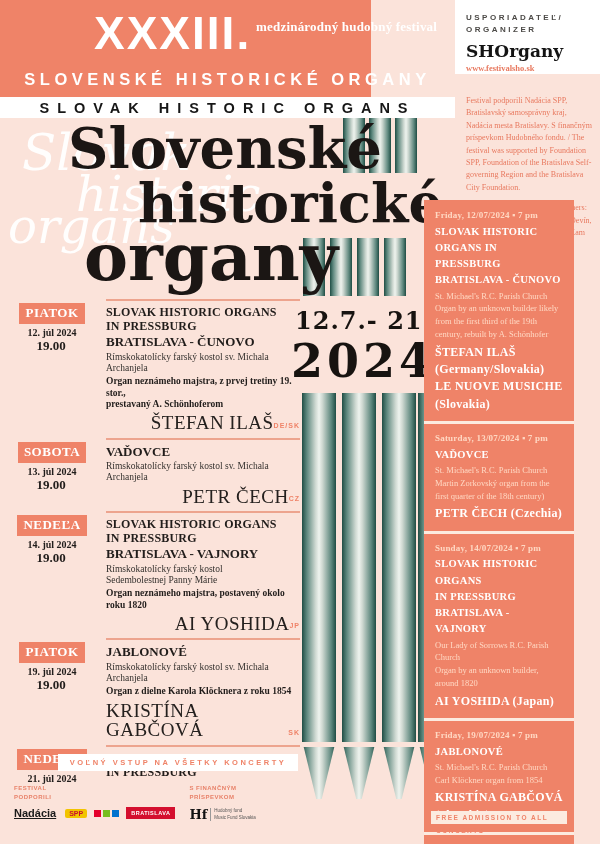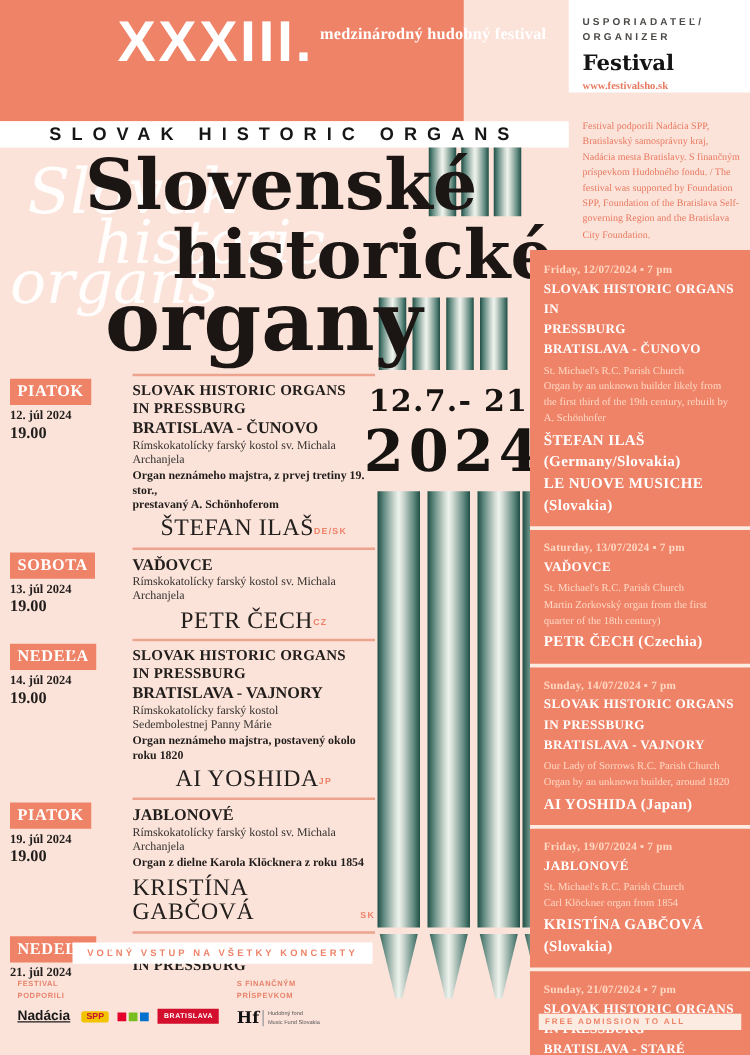--- a/index.html
+++ b/index.html
@@ -64,41 +64,41 @@
   .pipe{top:393px;width:34px;height:349px;}
   .p1{left:302px;} .p2{left:342px;} .p3{left:382px;} .p4{left:418px;}
   .foot{position:absolute;top:747px;width:34px;height:52px;
     background:linear-gradient(to right,#1f4d44 0%,#5d877d 14%,#cfd9d2 40%,#eef3ee 50%,#cfd9d2 60%,#5d877d 86%,#1f4d44 100%);
     clip-path:polygon(5% 0,95% 0,58% 100%,42% 100%);}
   .f1{left:302px;} .f2{left:342px;} .f3{left:382px;} .f4{left:418px;}
 
   
   .levents{position:absolute;left:8px;top:299px;width:292px;}
   .ev{display:flex;margin-bottom:5px;}
-  .ev-l{width:88px;flex:none;text-align:left;padding-top:4px;}
+  .ev-l{width:88px;flex:none;text-align:center;padding-top:4px;}
   .day{display:inline-block;background:var(--salmon);color:#fff;
     font:700 13px "Liberation Serif",serif;letter-spacing:.5px;padding:2px 6px 3px;margin-bottom:3px;}
   .date{font:700 10px "Liberation Serif",serif;color:var(--ink);}
   .time{font:700 13px "Liberation Serif",serif;color:var(--ink);padding-right:2px;}
   .ev-r{flex:1;margin-left:10px;}
   .lsep{height:2px;background:#eda48e;margin-bottom:4px;}
   .ev-title{font:700 12px "Liberation Serif",serif;line-height:1.18;letter-spacing:.2px;color:var(--ink);}
   .ev-city{font:700 13px "Liberation Serif",serif;line-height:1.25;margin-top:1px;color:var(--ink);}
   .ev-venue{font:400 9.5px "Liberation Serif",serif;line-height:1.2;margin-top:1px;color:#33302d;}
   .ev-organ{font:700 9.5px "Liberation Serif",serif;line-height:1.18;margin-top:2px;color:var(--ink);}
-  .perf{display:flex;justify-content:center;align-items:flex-end;margin-top:3px;}
+  .perf{display:flex;justify-content:flex-end;align-items:flex-end;margin-top:3px;}
   .perf-name{font:400 19px "Liberation Serif",serif;letter-spacing:.5px;line-height:1.03;color:#24201e;}
   .perf-code{font:700 7px "Liberation Sans",sans-serif;color:var(--salmon);letter-spacing:1px;padding-bottom:4px;}
 
   .free-sk{position:absolute;left:58px;top:754px;width:240px;height:17px;background:#fff;
     display:flex;align-items:center;justify-content:center;
     font:700 7.5px "Liberation Sans",sans-serif;color:var(--salmon);letter-spacing:2.5px;}
 
   
-  .rcol{position:absolute;left:424px;top:200px;width:176px;height:644px;background:var(--salmon);
+  .rcol{position:absolute;left:424px;top:200px;width:150px;height:644px;background:var(--salmon);
     padding:9px 11px 40px;color:#fff;}
   .rdate{font:700 9px "Liberation Serif",serif;color:var(--rpale);letter-spacing:.2px;line-height:1.4;}
   .rhead{font:700 10.5px "Liberation Serif",serif;line-height:1.55;letter-spacing:.3px;margin-top:2px;}
   .rdet{font:400 8.5px "Liberation Serif",serif;color:var(--rpale);line-height:1.5;margin-top:1px;}
   .rart{font:700 12px "Liberation Serif",serif;line-height:1.45;letter-spacing:.3px;margin-top:3px;}
   .rsep{height:3px;background:var(--pale-bar);margin:8px -11px;}
   .free-en{position:absolute;left:7px;right:7px;bottom:20px;height:13px;background:var(--pale-bar);
     font:700 6.5px "Liberation Sans",sans-serif;color:var(--salmon);letter-spacing:1.5px;
     line-height:13px;padding-left:5px;}
 
@@ -129,30 +129,31 @@
 </head>
 <body>
 
 <div id="poster">
 
   <header class="band">
     <div class="edition">XXXIII.</div>
     <div class="fest-sub">
       <div class="sub-sk">medzinárodný hudobný festival</div>
     </div>
+    <div class="title-sk-caps">SLOVENSKÉ HISTORICKÉ ORGANY</div>
   </header>
   <div class="strip">
     <span>SLOVAK HISTORIC ORGANS</span>
   </div>
 
   <div class="org-white"></div>
   <aside class="org-panel">
     <div class="org-label pre">USPORIADATEĽ/
 ORGANIZER</div>
-    <div class="org-name">Festival</div>
+    <div class="org-name">SHOrgany</div>
     <a class="org-site" href="#">www.festivalsho.sk</a>
     <p class="org-support">Festival podporili Nadácia SPP, Bratislavský samosprávny kraj, Nadácia mesta Bratislavy. S finančným príspevkom Hudobného fondu. / The festival was supported by Foundation SPP, Foundation of the Bratislava Self-governing Region and the Bratislava City Foundation.</p>
     <p class="org-media">Mediálni partneri / Publicity partners: Hudobný život, Tv LUX, Rádio Devín, RTVS, Rádio Mária Slovensko, Kam do mesta, Citylife.</p>
   </aside>
 
   <div class="ghost g1">Slovak</div>
   <div class="ghost g2">historic</div>
   <div class="ghost g3">organs</div>
 
   <div class="pipette pt1"></div>

